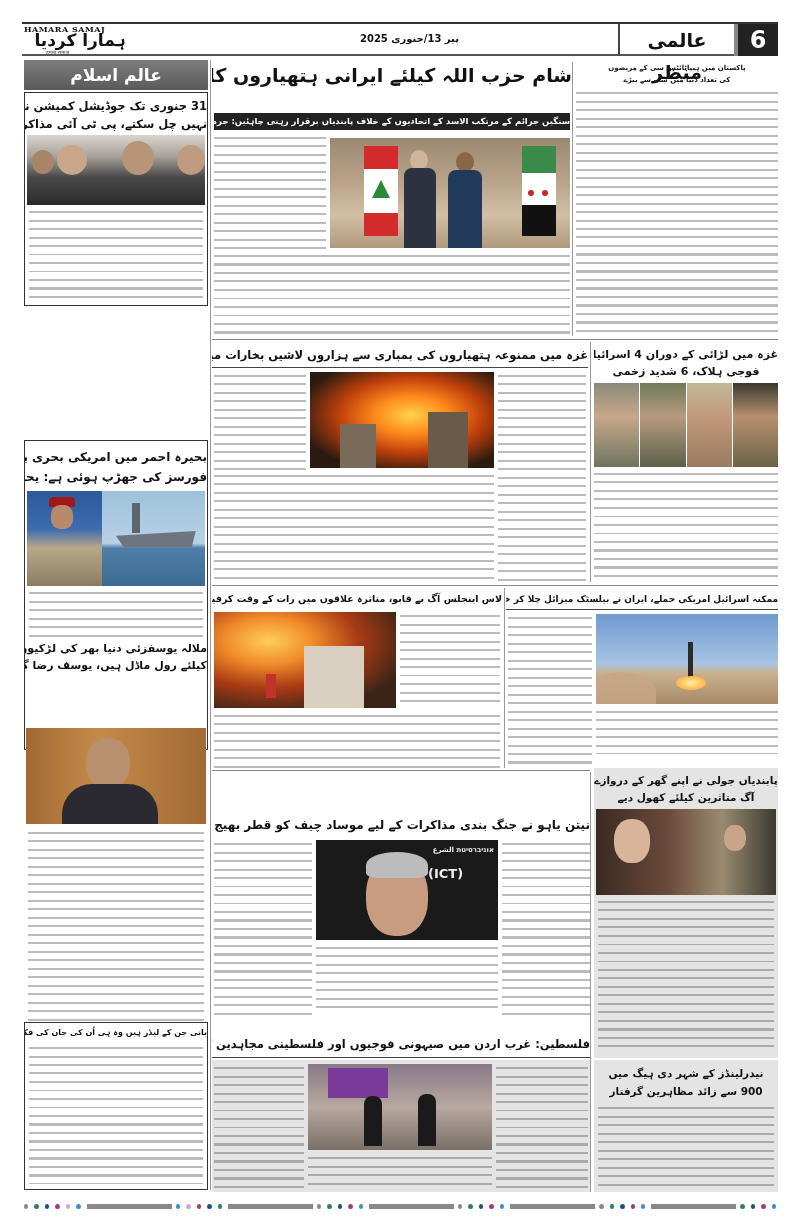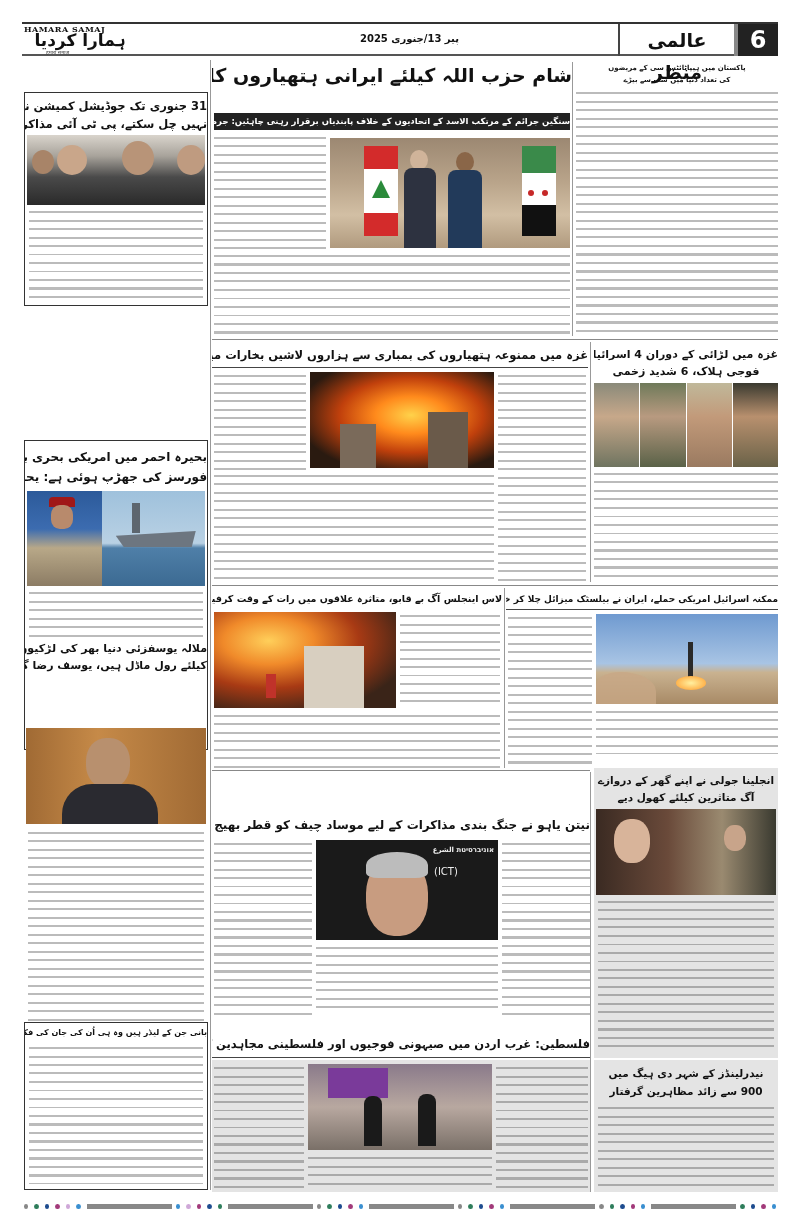--- a/index.html
+++ b/index.html
@@ -31,20 +31,21 @@
 
 <div class="abs masthead"></div>
 <div class="abs logo-en">HAMARA SAMAJ</div>
 <div class="abs logo-ur rtl">ہمارا کردیا</div>
 <div class="abs logo-sub">हमारा समाज</div>
 <div class="abs dateline">پیر 13/جنوری 2025</div>
 <div class="abs section-box">عالمی منظر</div>
 <div class="abs page-num">6</div>
 
 <div class="abs" style="left:24px;top:60px;width:184px;height:1130px;">
+  <div class="abs" style="left:0;top:0;width:184px;height:30px;background:linear-gradient(#7d7d7d,#5a5a5a);color:#fff;font-size:17px;font-weight:bold;text-align:center;line-height:30px;direction:rtl;">عالم اسلام</div>
 
   <div class="abs box-border" style="left:0;top:32px;width:184;height:214px;width:184px;">
     <div class="headline" style="font-size:11.5px;line-height:18px;margin-top:4px;">31 جنوری تک جوڈیشل کمیشن نہ بنا تو مذاکرات</div>
     <div class="headline" style="font-size:11.5px;line-height:18px;">نہیں چل سکتے، پی ٹی آئی مذاکراتی کمیٹی</div>
     <div class="photo" style="margin:2px 2px 0 2px;height:70px;background:linear-gradient(180deg,#d9d4cc 0%,#a8a39b 30%,#4a4a4a 60%,#2a2a2a 100%);position:relative;">
       <div class="abs" style="left:30px;top:10px;width:30px;height:30px;border-radius:50%;background:#c9a68a;"></div>
       <div class="abs" style="left:95px;top:6px;width:32px;height:34px;border-radius:50%;background:#b89478;"></div>
       <div class="abs" style="left:150px;top:10px;width:28px;height:30px;border-radius:50%;background:#bf9b80;"></div>
       <div class="abs" style="left:5px;top:15px;width:22px;height:24px;border-radius:50%;background:#a88468;"></div>
     </div>
@@ -153,36 +154,36 @@
 <div class="abs headline" style="left:506px;top:588px;width:272px;height:22px;font-size:9px;line-height:22px;border-bottom:1.5px solid #444;">ممکنہ اسرائیل امریکی حملے، ایران نے بیلسٹک میزائل چلا کر خبردار کردیا</div>
 <div class="abs body-text lines" style="left:508px;top:614px;width:84px;height:154px;"></div>
 <div class="abs photo" style="left:596px;top:614px;width:182px;height:90px;background:linear-gradient(#6f9ad0 0%,#a8c4e4 55%,#c9b290 65%,#a88a66 100%);">
   <div class="abs" style="left:92px;top:28px;width:5px;height:36px;background:#2a2a2a;"></div>
   <div class="abs" style="left:80px;top:62px;width:30px;height:14px;background:radial-gradient(#fff0a0,#ff9a2a);border-radius:50%;"></div>
   <div class="abs" style="left:0;top:58px;width:60px;height:32px;background:#c8a886;border-radius:40% 60% 0 0;opacity:0.8;"></div>
 </div>
 <div class="abs body-text lines" style="left:596px;top:708px;width:182px;height:46px;"></div>
 
 <div class="abs grey-box" style="left:594px;top:768px;width:184px;height:290px;">
-  <div class="headline" style="font-size:10.5px;line-height:17px;margin-top:4px;">انجلینا جولی نے اپنے گھر کے دروازے</div>
+  <div class="headline" style="font-size:10.5px;line-height:17px;margin-top:4px;">پابندیاں جولی نے اپنے گھر کے دروازے</div>
   <div class="headline" style="font-size:10.5px;line-height:17px;">آگ متاثرین کیلئے کھول دیے</div>
   <div class="photo" style="margin:3px 2px 0;height:86px;background:linear-gradient(90deg,#3a2a22,#6a4a3a 40%,#9a8a70 70%,#3a3a30);position:relative;">
     <div class="abs" style="left:18px;top:10px;width:36px;height:44px;border-radius:45%;background:#d8b49a;"></div>
     <div class="abs" style="left:128px;top:16px;width:22px;height:26px;border-radius:45%;background:#c8a48a;"></div>
   </div>
   <div class="body-text lines" style="height:150px;margin:3px 4px;background-color:#e4e4e4;background-image:repeating-linear-gradient(#e4e4e4 0 3px,#aaa 3px 5px,#e4e4e4 5px 8.5px);"></div>
 </div>
 
 <div class="abs divider-h" style="left:212px;top:770px;width:378px;"></div>
 
 <div class="abs headline" style="left:212px;top:812px;width:378px;height:26px;font-size:12px;line-height:26px;">نیتن یاہو نے جنگ بندی مذاکرات کے لیے موساد چیف کو قطر بھیج دیا</div>
 <div class="abs body-text lines" style="left:214px;top:840px;width:98px;height:175px;"></div>
 <div class="abs photo" style="left:316px;top:840px;width:182px;height:100px;background:#1a1a1a;">
   <div class="abs" style="left:60px;top:6px;width:118px;color:#eee;font-size:7px;font-weight:bold;direction:rtl;text-align:right;white-space:nowrap;">אוניברסיטת الشرع</div>
-  <div class="abs" style="left:118px;top:26px;color:#eee;font-size:10px;font-weight:normal;">(ICT)</div>
+  <div class="abs" style="left:112px;top:26px;color:#eee;font-size:13px;font-weight:bold;">(ICT)</div>
   <div class="abs" style="left:50px;top:18px;width:62px;height:78px;border-radius:45%;background:#c89c80;"></div>
   <div class="abs" style="left:50px;top:12px;width:62px;height:26px;border-radius:50% 50% 20% 20%;background:#bcbcbc;"></div>
 </div>
 <div class="abs body-text lines" style="left:502px;top:840px;width:88px;height:175px;"></div>
 <div class="abs body-text lines" style="left:316px;top:944px;width:182px;height:70px;"></div>
 
 <div class="abs divider-v" style="left:590px;top:772px;height:420px;"></div>
 
 <div class="abs headline" style="left:212px;top:1030px;width:378px;height:28px;font-size:11.5px;line-height:28px;border-bottom:1.5px solid #444;">فلسطین: غرب اردن میں صیہونی فوجیوں اور فلسطینی مجاہدین کے درمیان جھڑپیں</div>
 <div class="abs grey-box" style="left:212px;top:1060px;width:378px;height:132px;">

